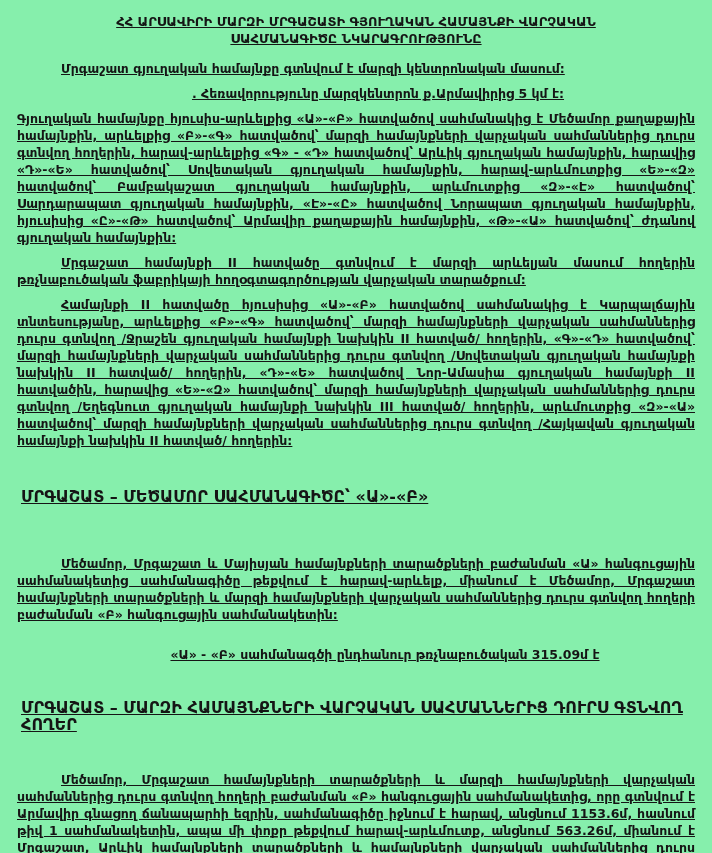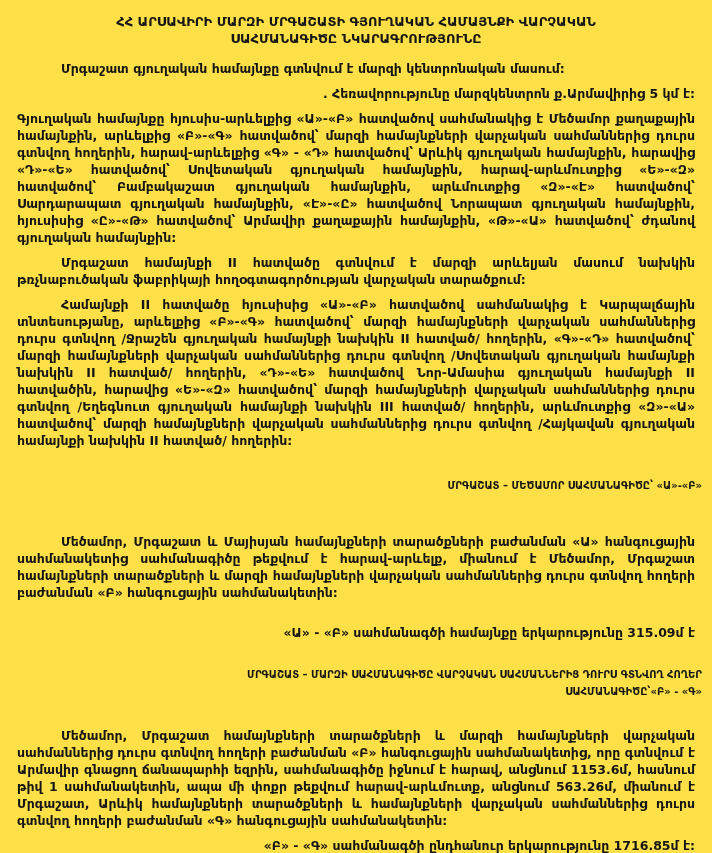--- a/index.html
+++ b/index.html
@@ -6,50 +6,51 @@
     margin: 0;
     padding: 0;
     background: #ffffff;
   }
   .page {
     position: relative;
     width: 712px;
     height: 853px;
     box-sizing: border-box;
     padding: 13px 9px 0 9px;
-    background: #fde047;
+    background: #86efac;
     color: #151515;
     font-family: "DejaVu Sans", sans-serif;
     font-weight: bold;
     font-size: 12.5px;
     line-height: 17px;
     overflow: hidden;
+    text-decoration: underline;
     -webkit-font-smoothing: none;
   }
   .doc-title {
     text-align: center;
     font-size: 13px;
     line-height: 17px;
     margin: 0 0 13px 0;
   }
   .doc-title .tline { display: block; }
   p.body {
     margin: 8px;
     text-align: justify;
     text-justify: inter-word;
   }
-  p.single { text-align: right; }
+  p.single { text-align: center; }
   .ind { text-indent: 44px; }
   .ind-lg { text-indent: 58px; }
   .noind { text-indent: 0; }
   .heading {
-    text-align: right;
-    font-size: 10px;
+    text-align: left;
+    font-size: 16px;
     line-height: 17px;
-    margin: 1px;
+    margin: 12px;
   }
   .heading .tline { display: block; }
   .h1-spacer-top { height: 19px; }
   .h1-spacer-bottom { height: 30px; }
   .p7-spacer { height: 7px; }
   .h2-spacer-top { height: 16px; }
   .h2-spacer-bottom { height: 18px; }
 </style>
 </head>
 <body>
@@ -60,41 +61,40 @@
     <span class="tline">ՀՀ ԱՐՍԱՎԻՐԻ ՄԱՐԶԻ ՄՐԳԱՇԱՏԻ ԳՅՈՒՂԱԿԱՆ ՀԱՄԱՅՆՔԻ ՎԱՐՉԱԿԱՆ</span>
     <span class="tline">ՍԱՀՄԱՆԱԳԻԾԸ ՆԿԱՐԱԳՐՈՒԹՅՈՒՆԸ</span>
   </div>
 
   <p class="body ind">Մրգաշատ գյուղական համայնքը գտնվում է մարզի կենտրոնական մասում:</p>
 
   <p class="body ind single">. Հեռավորությունը մարզկենտրոն ք.Արմավիրից 5 կմ է:</p>
 
   <p class="body noind">Գյուղական համայնքը հյուսիս-արևելքից «Ա»-«Բ» հատվածով սահմանակից է Մեծամոր քաղաքային համայնքին, արևելքից «Բ»-«Գ» հատվածով՝ մարզի համայնքների վարչական սահմաններից դուրս գտնվող հողերին, հարավ-արևելքից «Գ» - «Դ» հատվածով՝ Արևիկ գյուղական համայնքին, հարավից «Դ»-«Ե» հատվածով՝ Սովետական գյուղական համայնքին, հարավ-արևմուտքից «Ե»-«Զ» հատվածով՝ Բամբակաշատ գյուղական համայնքին, արևմուտքից «Զ»-«Է» հատվածով՝ Սարդարապատ գյուղական համայնքին, «Է»-«Ը» հատվածով Նորապատ  գյուղական համայնքին, հյուսիսից «Ը»-«Թ» հատվածով՝ Արմավիր քաղաքային համայնքին, «Թ»-«Ա» հատվածով՝ ժդանով գյուղական համայնքին:</p>
 
-  <p class="body ind">Մրգաշատ համայնքի II հատվածը գտնվում է մարզի արևելյան մասում նախկին թռչնաբուծական ֆաբրիկայի հողօգտագործության վարչական տարածքում:</p>
+  <p class="body ind">Մրգաշատ համայնքի II հատվածը գտնվում է մարզի արևելյան մասում հողերին թռչնաբուծական ֆաբրիկայի հողօգտագործության վարչական տարածքում:</p>
 
   <p class="body ind">Համայնքի II հատվածը հյուսիսից  «Ա»-«Բ» հատվածով սահմանակից է Կարպալճային տնտեսությանը, արևելքից «Բ»-«Գ» հատվածով՝ մարզի համայնքների վարչական սահմաններից դուրս գտնվող /Ջրաշեն գյուղական համայնքի նախկին II հատված/ հողերին, «Գ»-«Դ» հատվածով՝ մարզի համայնքների վարչական սահմաններից դուրս գտնվող /Սովետական գյուղական համայնքի նախկին II հատված/ հողերին, «Դ»-«Ե» հատվածով Նոր-Ամասիա գյուղական համայնքի II հատվածին, հարավից «Ե»-«Զ» հատվածով՝ մարզի համայնքների վարչական սահմաններից դուրս գտնվող /Եղեգնուտ գյուղական համայնքի նախկին III հատված/ հողերին, արևմուտքից «Զ»-«Ա» հատվածով՝ մարզի համայնքների վարչական սահմաններից դուրս գտնվող  /Հայկավան գյուղական համայնքի նախկին II հատված/ հողերին:</p>
 
   <div class="h1-spacer-top"></div>
 
   <div class="heading">ՄՐԳԱՇԱՏ – ՄԵԾԱՄՈՐ ՍԱՀՄԱՆԱԳԻԾԸ՝ «Ա»-«Բ»</div>
 
   <div class="h1-spacer-bottom"></div>
 
   <p class="body ind">Մեծամոր, Մրգաշատ և Մայիսյան համայնքների տարածքների բաժանման «Ա» հանգուցային սահմանակետից սահմանագիծը թեքվում է հարավ-արևելք, միանում է Մեծամոր, Մրգաշատ համայնքների տարածքների և մարզի համայնքների վարչական սահմաններից դուրս գտնվող  հողերի բաժանման «Բ» հանգուցային սահմանակետին:</p>
 
   <div class="p7-spacer"></div>
 
-  <p class="body ind-lg single">«Ա» - «Բ» սահմանագծի համայնքը երկարությունը 315.09մ է</p>
+  <p class="body ind-lg single">«Ա» - «Բ» սահմանագծի ընդհանուր թռչնաբուծական 315.09մ է</p>
 
   <div class="h2-spacer-top"></div>
 
   <div class="heading">
-    <span class="tline">ՄՐԳԱՇԱՏ – ՄԱՐԶԻ ՍԱՀՄԱՆԱԳԻԾԸ ՎԱՐՉԱԿԱՆ ՍԱՀՄԱՆՆԵՐԻՑ ԴՈՒՐՍ ԳՏՆՎՈՂ ՀՈՂԵՐ</span>
-    <span class="tline">ՍԱՀՄԱՆԱԳԻԾԸ՝«Բ» - «Գ»</span>
+    <span class="tline">ՄՐԳԱՇԱՏ – ՄԱՐԶԻ ՀԱՄԱՅՆՔՆԵՐԻ ՎԱՐՉԱԿԱՆ ՍԱՀՄԱՆՆԵՐԻՑ ԴՈՒՐՍ ԳՏՆՎՈՂ ՀՈՂԵՐ</span>
   </div>
 
   <div class="h2-spacer-bottom"></div>
 
   <p class="body ind">Մեծամոր, Մրգաշատ համայնքների տարածքների և մարզի համայնքների վարչական սահմաններից դուրս գտնվող հողերի բաժանման «Բ» հանգուցային սահմանակետից, որը գտնվում է Արմավիր գնացող ճանապարհի եզրին, սահմանագիծը իջնում է հարավ, անցնում 1153.6մ, հասնում թիվ 1 սահմանակետին, ապա մի փոքր թեքվում հարավ-արևմուտք, անցնում 563.26մ, միանում է Մրգաշատ, Արևիկ համայնքների տարածքների և համայնքների վարչական սահմաններից դուրս գտնվող հողերի բաժանման «Գ» հանգուցային սահմանակետին:</p>
 
   <p class="body ind single">«Բ» - «Գ» սահմանագծի ընդհանուր երկարությունը 1716.85մ է:</p>
 
 </div>
 

